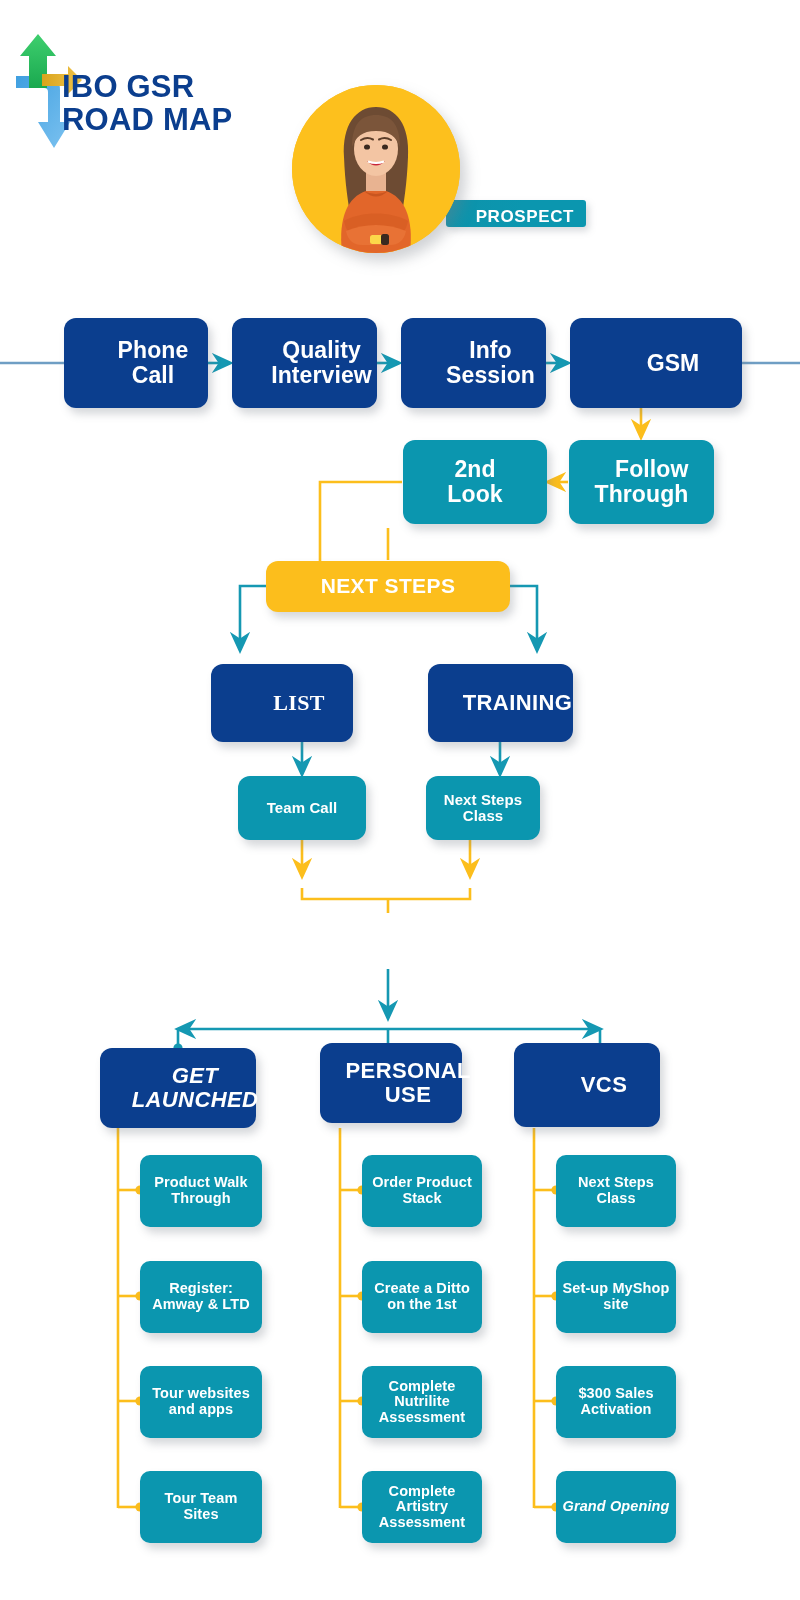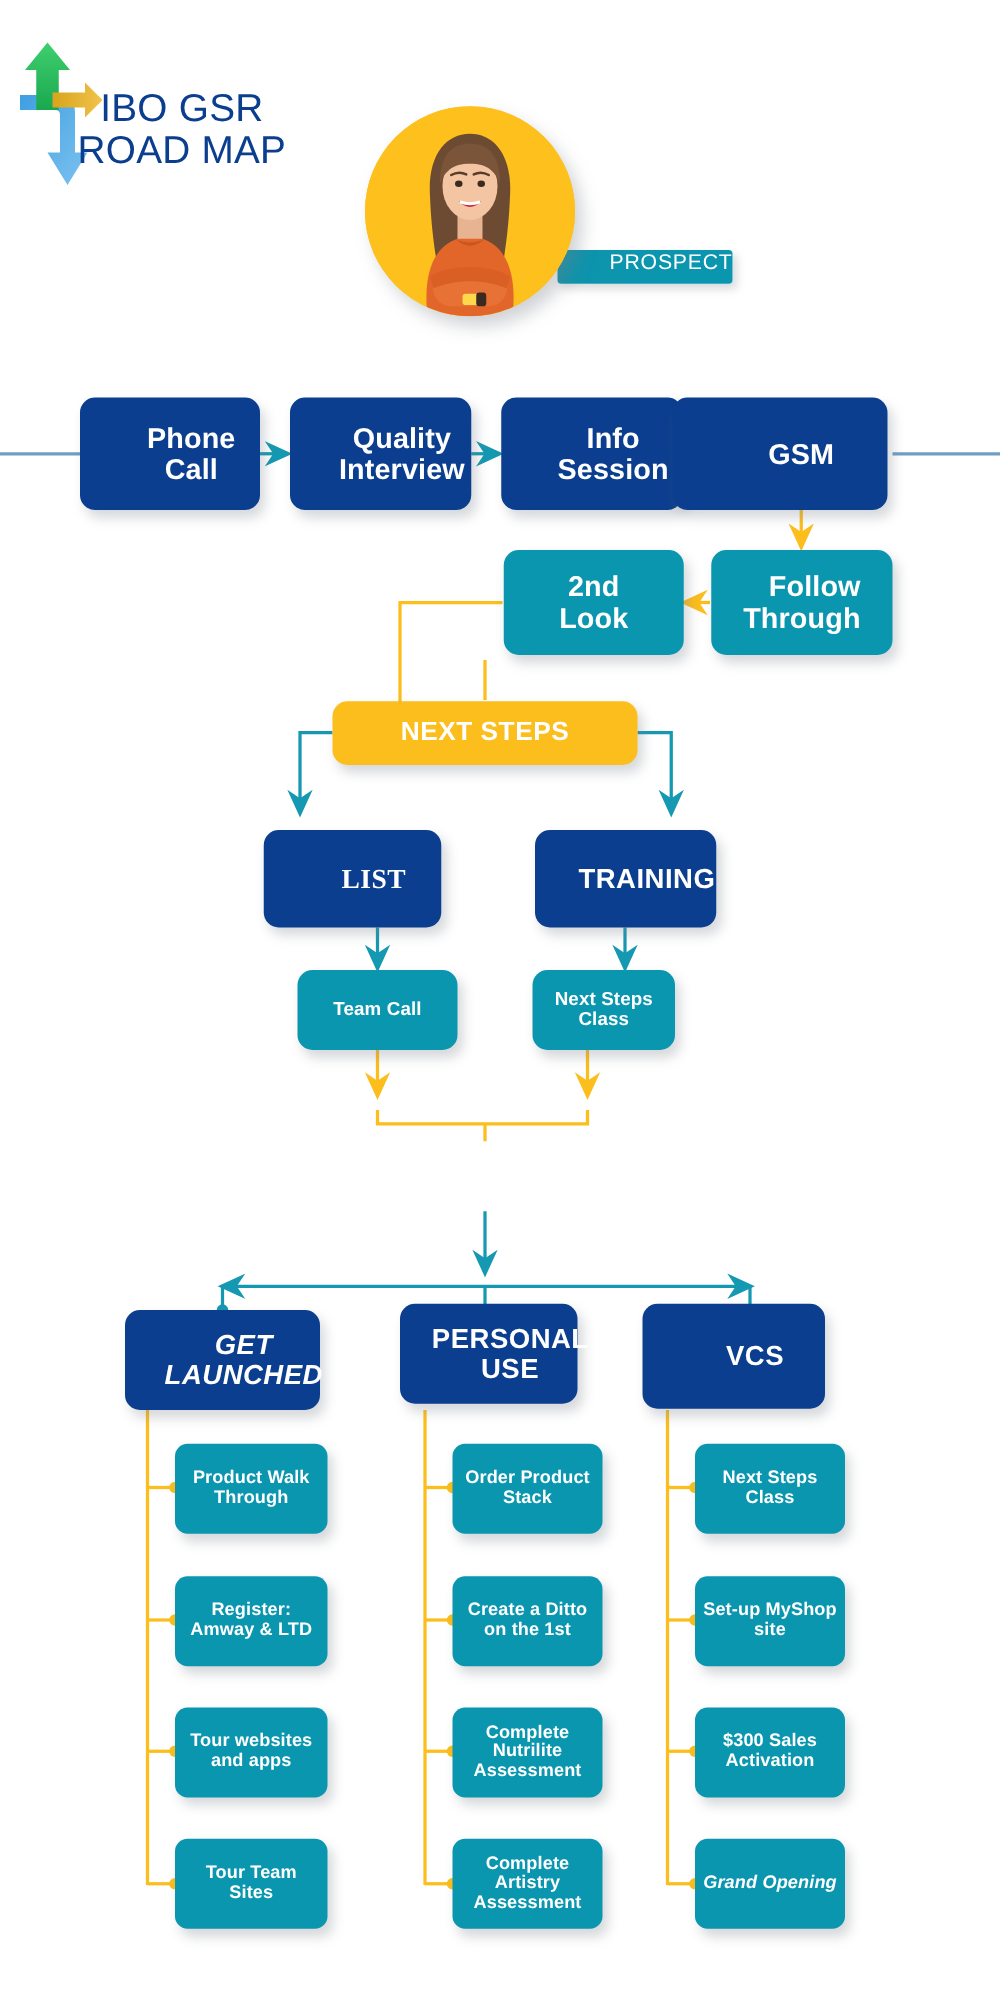--- a/index.html
+++ b/index.html
@@ -36,36 +36,36 @@
   .lvl1{font-size:23px;}
   .lvl1 .t{display:block;}
   .hdr{font-size:22px;letter-spacing:.4px;}
   .amber.hdr{font-size:21px;}
   .sub{font-size:15px;}
   .leaf{font-size:14.5px;border-radius:10px;}
 
   
   #logo-wrap{position:absolute;left:16px;top:30px;z-index:4;width:290px;height:140px;}
   #logo-mark{position:absolute;left:0;top:2px;width:66px;height:130px;}
-  #logo-text{position:absolute;left:46px;top:40px;color:#0b3e8e;font-size:31px;font-weight:normal;line-height:1.08;letter-spacing:.2px;text-align:center;}
+  #logo-text{position:absolute;left:46px;top:40px;color:#0b3e8e;font-size:31px;font-weight:bold;line-height:1.08;letter-spacing:.2px;}
 
   
   #photo{
     position:absolute;left:292px;top:85px;width:168px;height:168px;border-radius:50%;
     background:#fdc01d;overflow:hidden;z-index:4;
     box-shadow:6px 8px 14px rgba(120,125,135,.35);
   }
   #photo svg{display:block;}
   #prospect-badge{
     position:absolute;left:446px;top:200px;width:140px;height:27px;z-index:3;
     background:linear-gradient(90deg,#0e93ab 0%, #0b96af 55%, #0b96af 100%);
     border-radius:3px 3px 3px 3px;
-    color:#fff;font-size:17px;font-weight:normal;letter-spacing:.6px;
-    display:flex;align-items:flex-start;justify-content:flex-end;
-    box-sizing:border-box;
+    color:#fff;font-size:17px;font-weight:bold;letter-spacing:.6px;
+    display:flex;align-items:flex-end;justify-content:flex-end;
+    padding-right:12px;box-sizing:border-box;
     box-shadow:3px 4px 7px rgba(120,125,135,.28);
   }
 </style>
 </head>
 <body>
 
 <div id="stage">
 
   <svg id="wires" viewBox="0 0 800 1600">
     <defs>
@@ -240,21 +240,21 @@
       <span class="t">Quality</span>
       <span class="t">Interview</span>
     </span>
   </div>
   <div class="node navy lvl1" style="left:401px;top:318px;width:145px;height:90px;">
     <span>
       <span class="t">Info</span>
       <span class="t">Session</span>
     </span>
   </div>
-  <div class="node navy lvl1" style="left:538px;top:318px;width:172px;height:90px;">
+  <div class="node navy lvl1" style="left:570px;top:318px;width:172px;height:90px;">
     <span>
       <span class="t">GSM</span>
     </span>
   </div>
 
   <div class="node teal lvl1" style="left:403px;top:440px;width:144px;height:84px;">
     <span>
       <span class="t">2nd</span>
       <span class="t">Look</span>
     </span>

